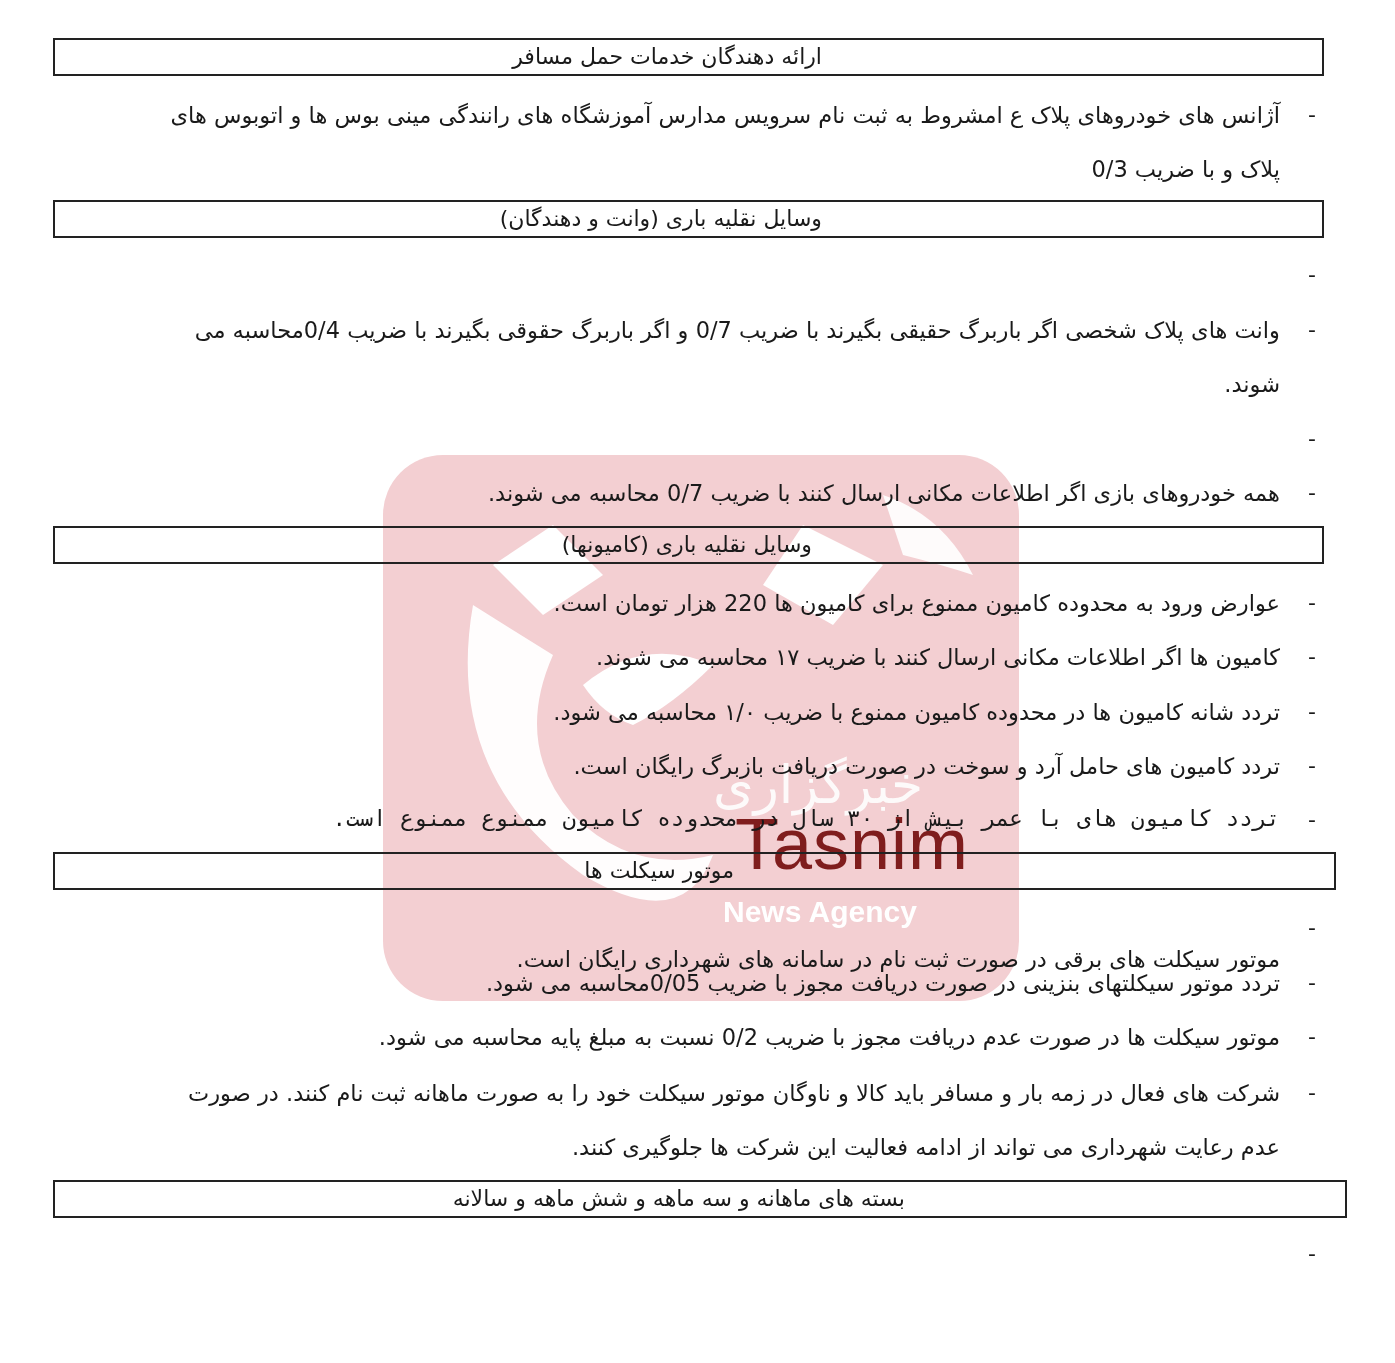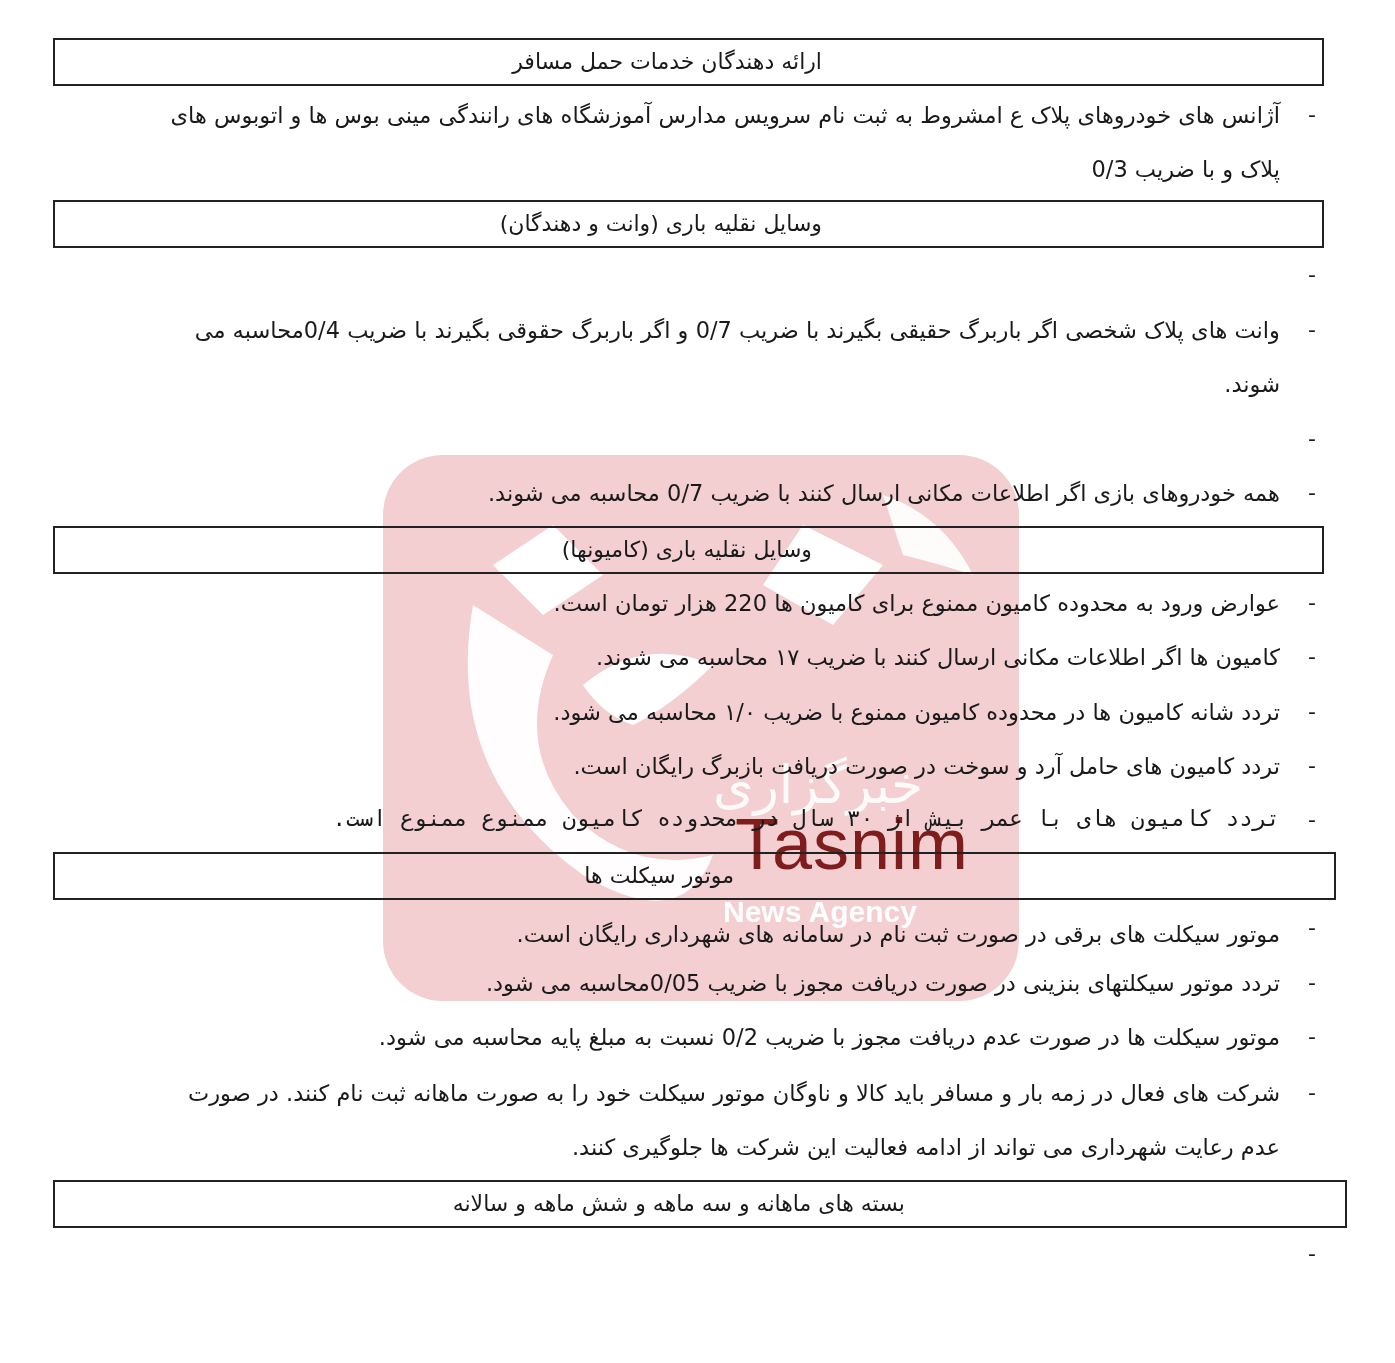--- a/index.html
+++ b/index.html
@@ -63,21 +63,21 @@
     .doc {
       position: absolute;
       left: 0; top: 0;
       width: 1395px;
       height: 1363px;
       z-index: 1;
     }
     .section-box {
       position: absolute;
       left: 53px;
-      height: 48px;
+      height: 38px;
       border: 2px solid #222;
       box-sizing: border-box;
       display: flex;
       align-items: center;
       direction: rtl;
       font-size: 22px;
       background: transparent;
     }
     .section-box .title {
       position: absolute;
@@ -155,21 +155,21 @@
   <span class="dash" style="top:739px;">-</span>
   <div class="line" style="top:739px;">تردد کامیون های حامل آرد و سوخت در صورت دریافت بازبرگ رایگان است.</div>
 
   <span class="dash" style="top:793px;">-</span>
   <div class="line" style="top:793px;font-family:Liberation Mono, monospace;">تردد کامیون های با عمر بیش از ۳۰ سال در محدوده کامیون ممنوع ممنوع است.</div>
 
   <div class="section-box" style="top:852px; width:1283px;text-align:right;">
     <span class="title" style="right:600px;">موتور سیکلت ها</span>
   </div>
   <span class="dash" style="top:901px;">-</span>
-  <div class="line" style="top:907px;">موتور سیکلت های برقی در صورت ثبت نام در سامانه های شهرداری رایگان است.</div>
+  <div class="line" style="top:932px;">موتور سیکلت های برقی در صورت ثبت نام در سامانه های شهرداری رایگان است.</div>
 
   <span class="dash" style="top:956px;">-</span>
   <div class="line" style="top:956px;">تردد موتور سیکلتهای بنزینی در صورت دریافت مجوز با ضریب 0/05محاسبه می شود.</div>
 
   <span class="dash" style="top:1010px;">-</span>
   <div class="line" style="top:1010px;">موتور سیکلت ها در صورت عدم دریافت مجوز با ضریب 0/2 نسبت به مبلغ پایه محاسبه می شود.</div>
 
   <span class="dash" style="top:1066px;">-</span>
   <div class="line" style="top:1066px;">شرکت های فعال در زمه بار و مسافر باید کالا و ناوگان موتور سیکلت خود را به صورت ماهانه ثبت نام کنند. در صورت</div>
   <div class="line" style="top:1120px;">عدم رعایت شهرداری می تواند از ادامه فعالیت این شرکت ها جلوگیری کنند.</div>

